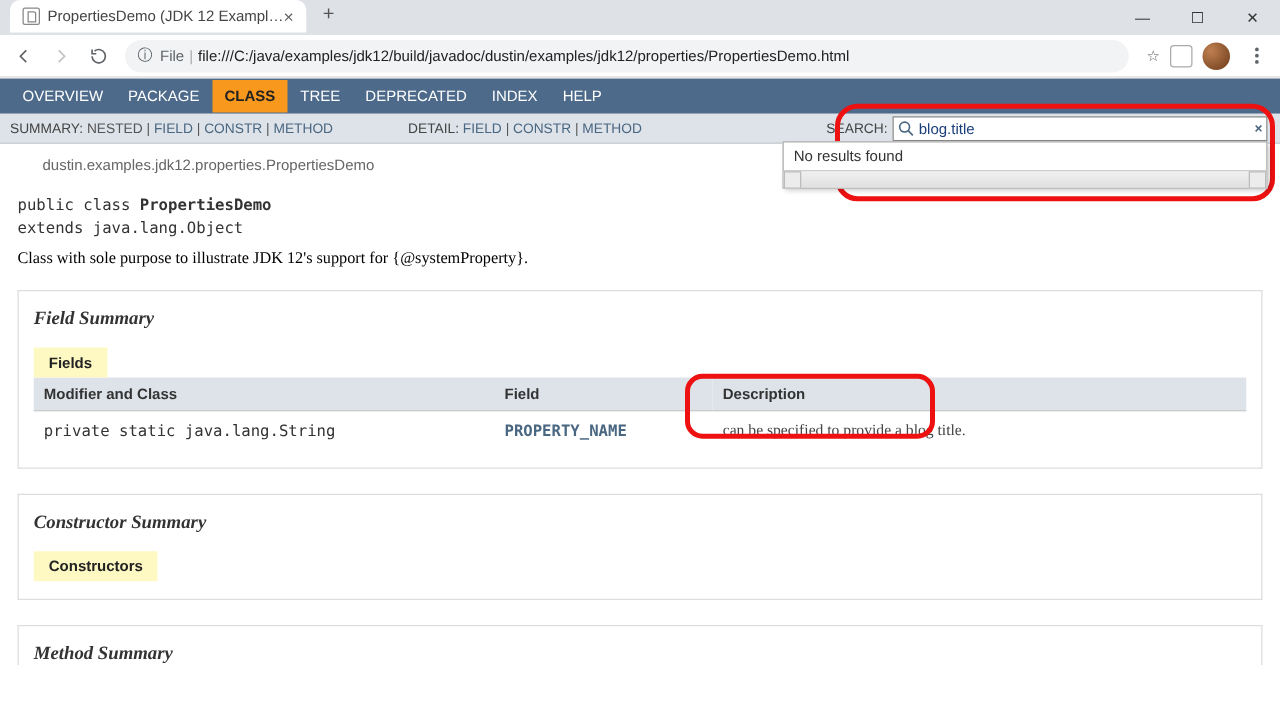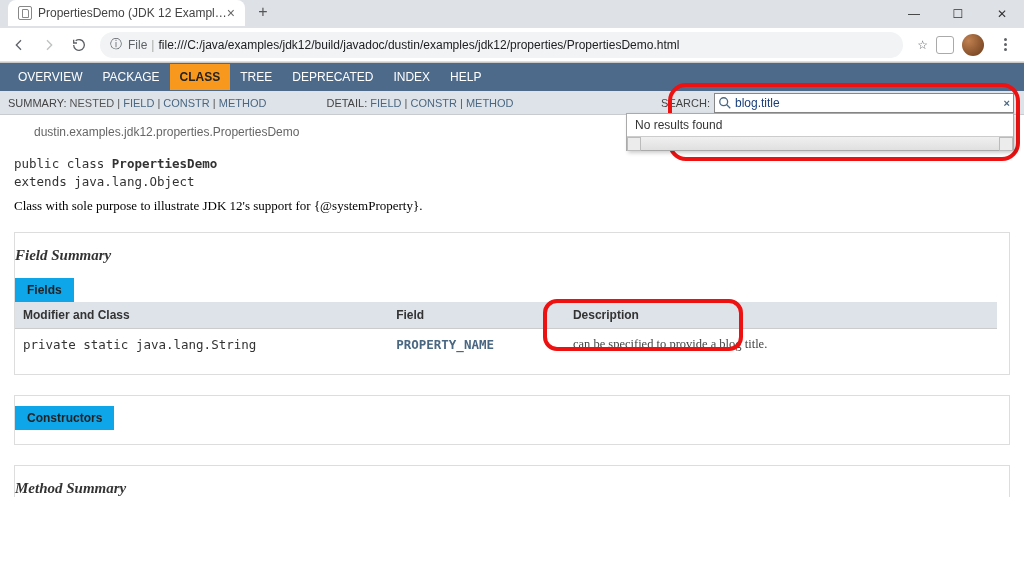--- a/index.html
+++ b/index.html
@@ -49,23 +49,23 @@
   .search-dd .hscroll::before { left: 0; }
   .search-dd .hscroll::after { right: 0; }
   .red-ring1 { position: absolute; right: 4px; top: -8px; width: 352px; height: 78px; border: 4px solid #e11; border-radius: 18px; pointer-events: none; }
   
   .content { padding: 6px 14px; }
   .breadcrumb { color: #666; font-size: 12px; margin: 4px 0 16px 20px; }
   .decl { font-family: "Consolas", monospace; font-size: 12.5px; color: #333; line-height: 1.4; }
   .decl .cls { font-weight: bold; }
   .desc-para { font-family: Georgia, serif; color: #000000; font-size: 13px; margin: 8px 0 18px 0; }
   
-  .section-box { border: 1px solid #ddd; padding: 10px 12px 14px 0; margin-bottom: 20px; }
+  .section-box { border: 1px solid #ddd; padding: 10px 12px 14px 12px; margin-bottom: 20px; }
   .sec-title { font-family: Georgia, serif; font-style: italic; font-weight: bold; color: #333; font-size: 15px; margin: 4px 0 14px 0; }
-  .tab-chip { display: inline-block; background: #0ea5e9; color: #222; font-size: 12px; font-weight: bold; padding: 5px 12px; }
+  .tab-chip { display: inline-block; background: #fef9c3; color: #222; font-size: 12px; font-weight: bold; padding: 5px 12px; }
   
   table.jd { width: 100%; border-collapse: collapse; margin-top: 0; }
   table.jd th { background: #dee3e9; text-align: left; font-size: 12px; font-weight: bold; color: #333; padding: 6px 8px; border-bottom: 1px solid #ccc; }
   table.jd td { padding: 8px 8px; font-size: 12.5px; vertical-align: top; }
   table.jd td.code { font-family: Consolas, monospace; color: #333; }
   table.jd td.link a { color: #4a6782; font-family: Consolas, monospace; font-weight: bold; text-decoration: none; }
   table.jd td.descr { font-family: Georgia, serif; color: #444; position: relative; }
   .red-ring2 { position: absolute; border: 4px solid #e11; border-radius: 14px; pointer-events: none; }
 </style>
 </head>
@@ -187,20 +187,21 @@
         <td class="descr">
           <span>can be specified to provide a blog title.</span>
           <div class="red-ring2" style="left:-22px; top:-30px; width:200px; height:52px;"></div>
         </td>
       </tr>
     </tbody>
       </table>
   </div>
 
   <div class="section-box">
+    <div class="sec-title">Constructor Summary</div>
     <span class="tab-chip">Constructors</span>
   </div>
 
   <div class="section-box" style="border-bottom:none;padding-bottom:0;margin-bottom:0">
     <div class="sec-title">Method Summary</div>
 
   </div>
 </div>
 
 </body></html>

